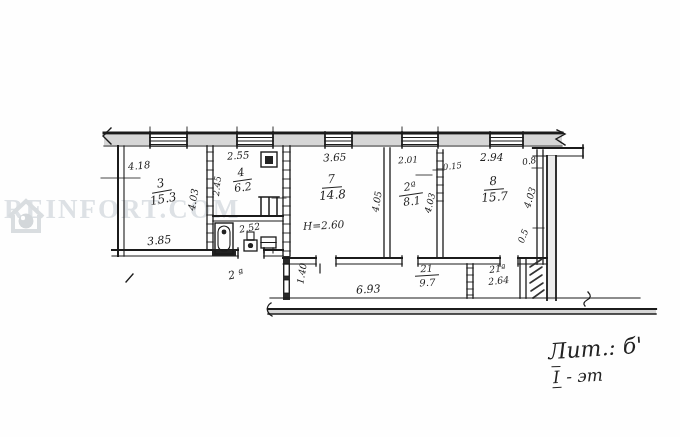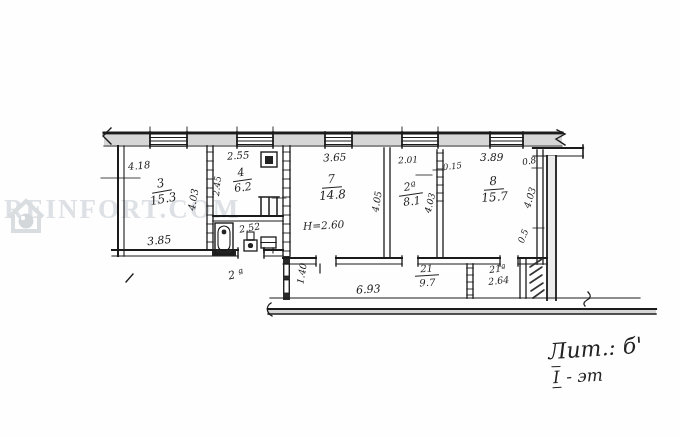--- a/index.html
+++ b/index.html
@@ -213,21 +213,21 @@
   <div class="dim" style="left:366px;top:196px;font-size:9.5px;transform:rotate(-80deg);">4.05</div>
 
   <div class="dim" style="left:398px;top:155px;font-size:9px;transform:rotate(-3deg);">2.01</div>
   <div class="dim" style="left:443px;top:161px;font-size:8.5px;transform:rotate(-6deg);">0.15</div>
   <div class="rlabel" style="left:394px;top:181px;width:34px;font-size:11px;transform:rotate(-8deg);">
     <span class="num">2ª</span>
     <span class="area">8.1</span>
   </div>
   <div class="dim" style="left:420px;top:198px;font-size:9px;transform:rotate(-76deg);">4.03</div>
 
-  <div class="dim" style="left:480px;top:151px;font-size:10.5px;">3.89</div>
+  <div class="dim" style="left:480px;top:151px;font-size:10.5px;">2.94</div>
   <div class="dim" style="left:522px;top:156px;font-size:9px;transform:rotate(-10deg);">0.8</div>
   <div class="rlabel" style="left:472px;top:175px;width:44px;transform:rotate(-5deg);">
     <span class="num">8</span>
     <span class="area">15.7</span>
   </div>
   <div class="dim" style="left:519px;top:192px;font-size:9.5px;transform:rotate(-72deg);">4.03</div>
   <div class="dim" style="left:516px;top:231px;font-size:9px;transform:rotate(-70deg);">0.5</div>
 
   <div class="dim" style="left:291px;top:268px;font-size:9.5px;transform:rotate(-80deg);">1.40</div>
   <div class="dim" style="left:356px;top:283px;font-size:11px;transform:rotate(-3deg);">6.93</div>

